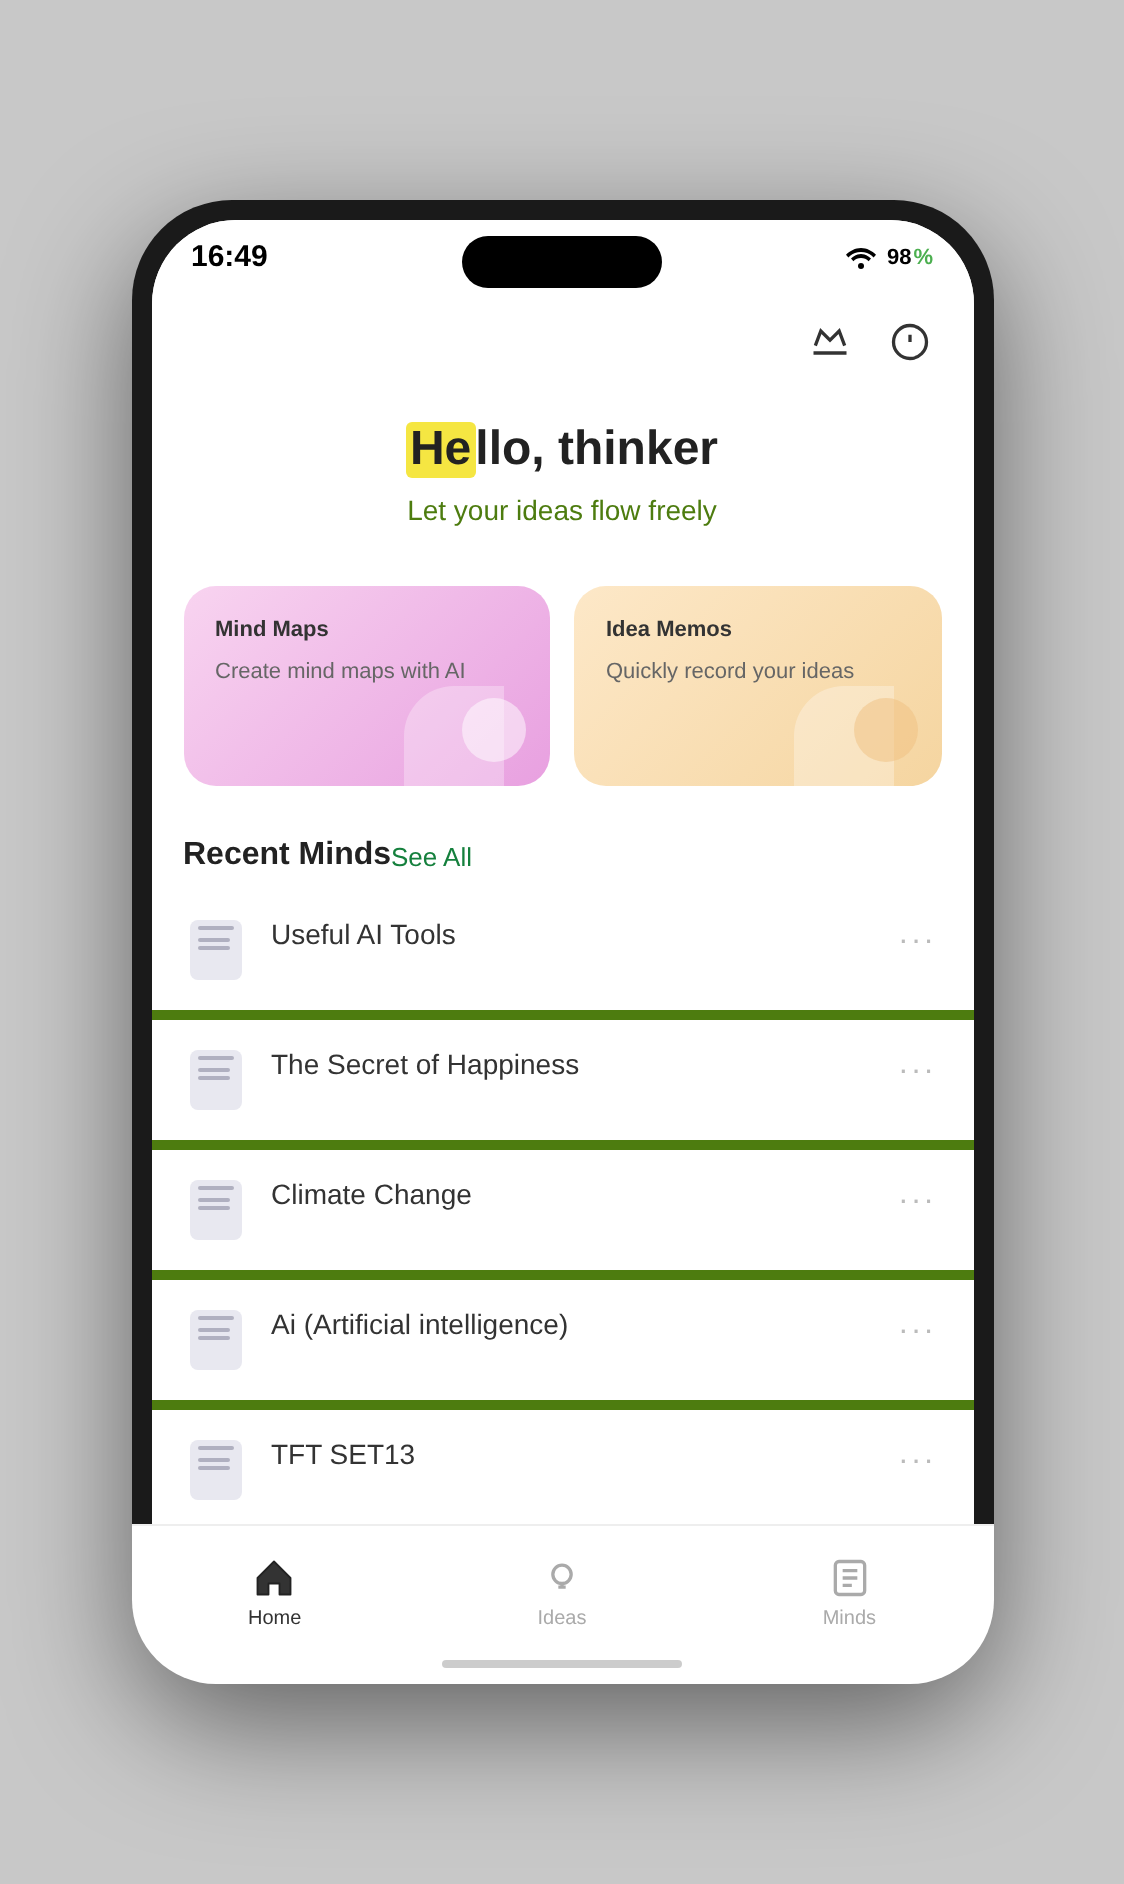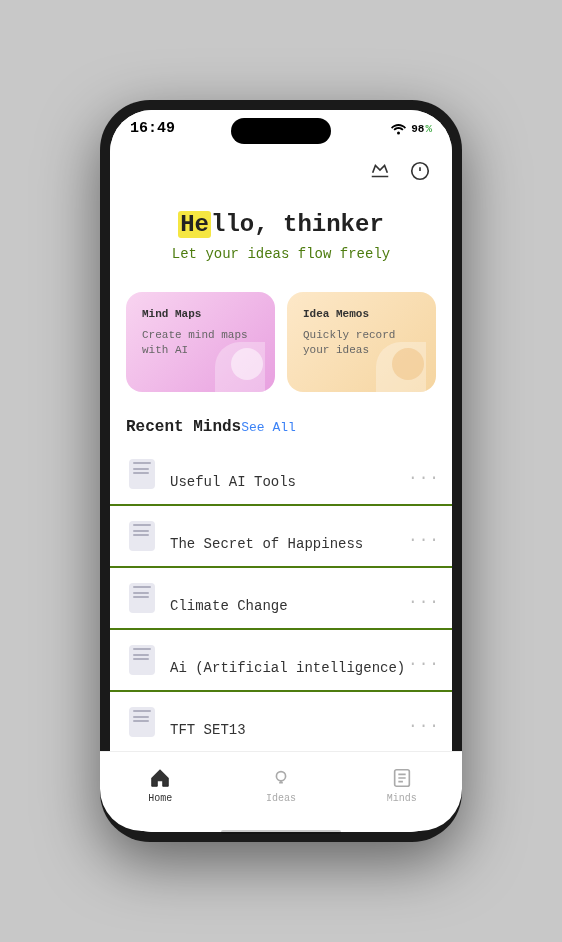--- a/index.html
+++ b/index.html
@@ -5,28 +5,27 @@
     * { box-sizing: border-box; margin: 0; padding: 0; }
     body {
       background: #c8c8c8;
       display: flex;
       justify-content: center;
       align-items: center;
       min-height: 100vh;
       font-family: -apple-system, BlinkMacSystemFont, 'Segoe UI', sans-serif;
     }
     .phone-outer {
-      width: 362px;
+      width: 431px;
       height: 742px;
       background: #1a1a1a;
       border-radius: 50px;
       padding: 10px;
       box-shadow: 0 20px 60px rgba(0,0,0,0.5);
       position: relative;
-      font-family: Liberation Mono, monospace;
     }
     .phone-inner {
       width: 100%;
       height: 100%;
       background: #f5f5f5;
       border-radius: 42px;
       overflow: hidden;
       display: flex;
       flex-direction: column;
     }
@@ -178,29 +177,29 @@
       align-items: center;
       padding: 16px 16px 8px;
     }
     .section-title {
       font-size: 16px;
       font-weight: 700;
       color: #222;
     }
     .see-all {
       font-size: 13px;
-      color: #3b82f6;
+      color: #15803d;
       cursor: pointer;
     }
     
     .list-item {
       display: flex;
-      align-items: flex-end;
+      align-items: flex-start;
       padding: 14px 16px;
-      border-bottom: 2px solid #4d7c0f;
+      border-bottom: 5px solid #4d7c0f;
       cursor: pointer;
     }
     .list-item-icon {
       width: 32px;
       height: 32px;
       margin-right: 12px;
       flex-shrink: 0;
       display: flex;
       align-items: center;
       justify-content: center;
@@ -218,21 +217,21 @@
       align-items: center;
       justify-content: center;
       color: #bbb;
       font-size: 16px;
       cursor: pointer;
       letter-spacing: 1px;
     }
     
     .bottom-nav {
       position: absolute;
-      bottom: 11px;
+      bottom: 0;
       left: 0;
       right: 0;
       height: 80px;
       background: #fff;
       border-top: 1px solid #eee;
       display: flex;
       border-radius: 0 0 42px 42px;
     }
     .nav-item {
       flex: 1;

